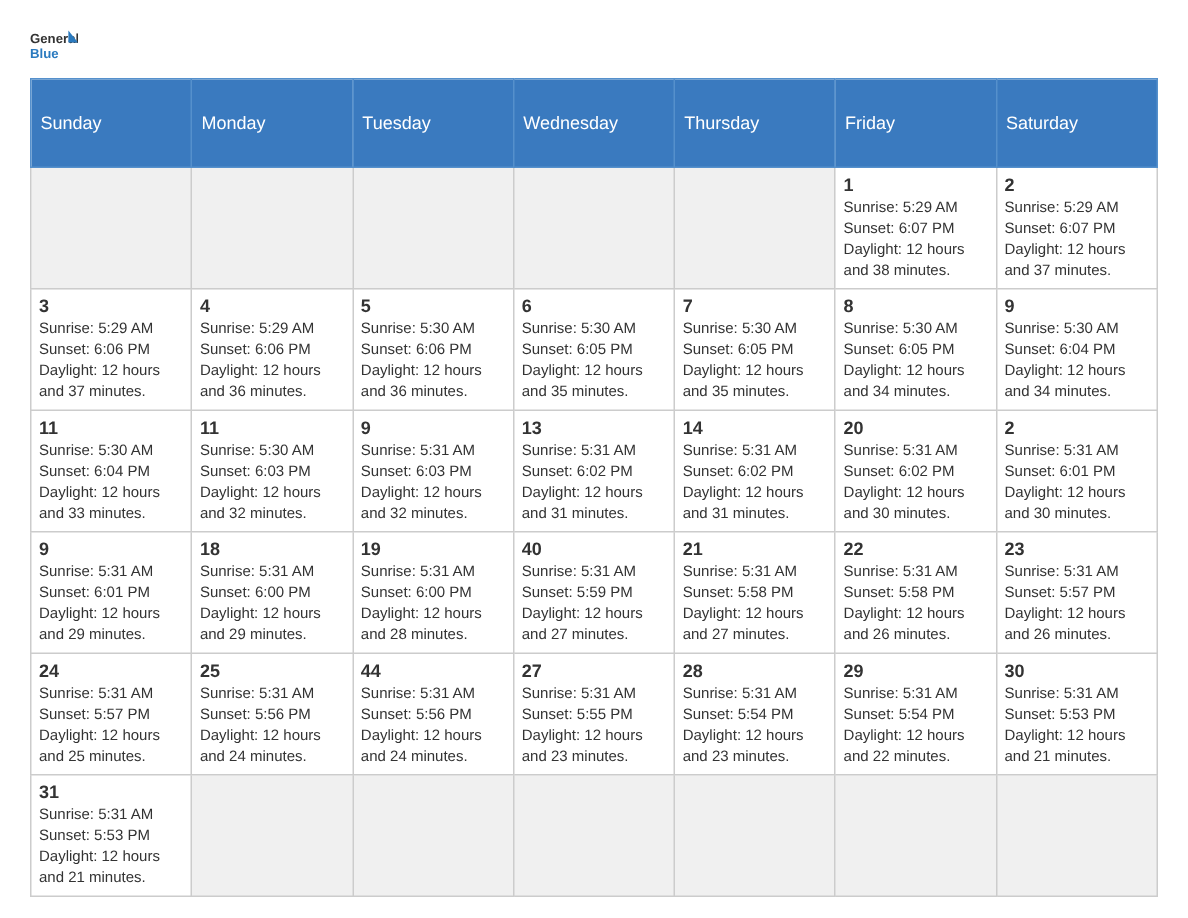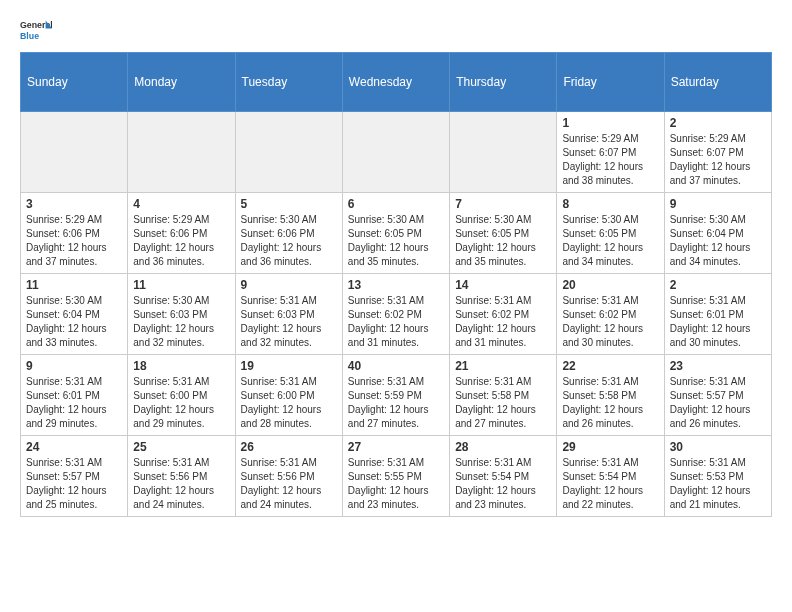--- a/index.html
+++ b/index.html
@@ -219,34 +219,46 @@
       <tr>
         <td>
           <span class="day-num">24</span>
           <div class="day-info">Sunrise: 5:31 AM<br>Sunset: 5:57 PM<br>Daylight: 12 hours and 25 minutes.</div>
         </td>
         <td>
           <span class="day-num">25</span>
           <div class="day-info">Sunrise: 5:31 AM<br>Sunset: 5:56 PM<br>Daylight: 12 hours and 24 minutes.</div>
         </td>
         <td>
-          <span class="day-num">26</span>
+          <span class="day-num">44</span>
           <div class="day-info">Sunrise: 5:31 AM<br>Sunset: 5:56 PM<br>Daylight: 12 hours and 24 minutes.</div>
         </td>
         <td>
           <span class="day-num">27</span>
           <div class="day-info">Sunrise: 5:31 AM<br>Sunset: 5:55 PM<br>Daylight: 12 hours and 23 minutes.</div>
         </td>
         <td>
           <span class="day-num">28</span>
           <div class="day-info">Sunrise: 5:31 AM<br>Sunset: 5:54 PM<br>Daylight: 12 hours and 23 minutes.</div>
         </td>
         <td>
           <span class="day-num">29</span>
           <div class="day-info">Sunrise: 5:31 AM<br>Sunset: 5:54 PM<br>Daylight: 12 hours and 22 minutes.</div>
         </td>
         <td>
           <span class="day-num">30</span>
           <div class="day-info">Sunrise: 5:31 AM<br>Sunset: 5:53 PM<br>Daylight: 12 hours and 21 minutes.</div>
         </td>
+      </tr>
+      <tr class="last-row">
+        <td>
+          <span class="day-num">31</span>
+          <div class="day-info">Sunrise: 5:31 AM<br>Sunset: 5:53 PM<br>Daylight: 12 hours and 21 minutes.</div>
+        </td>
+        <td class="empty"></td>
+        <td class="empty"></td>
+        <td class="empty"></td>
+        <td class="empty"></td>
+        <td class="empty"></td>
+        <td class="empty"></td>
       </tr>
     </tbody>
 </table>
 
 </body></html>

